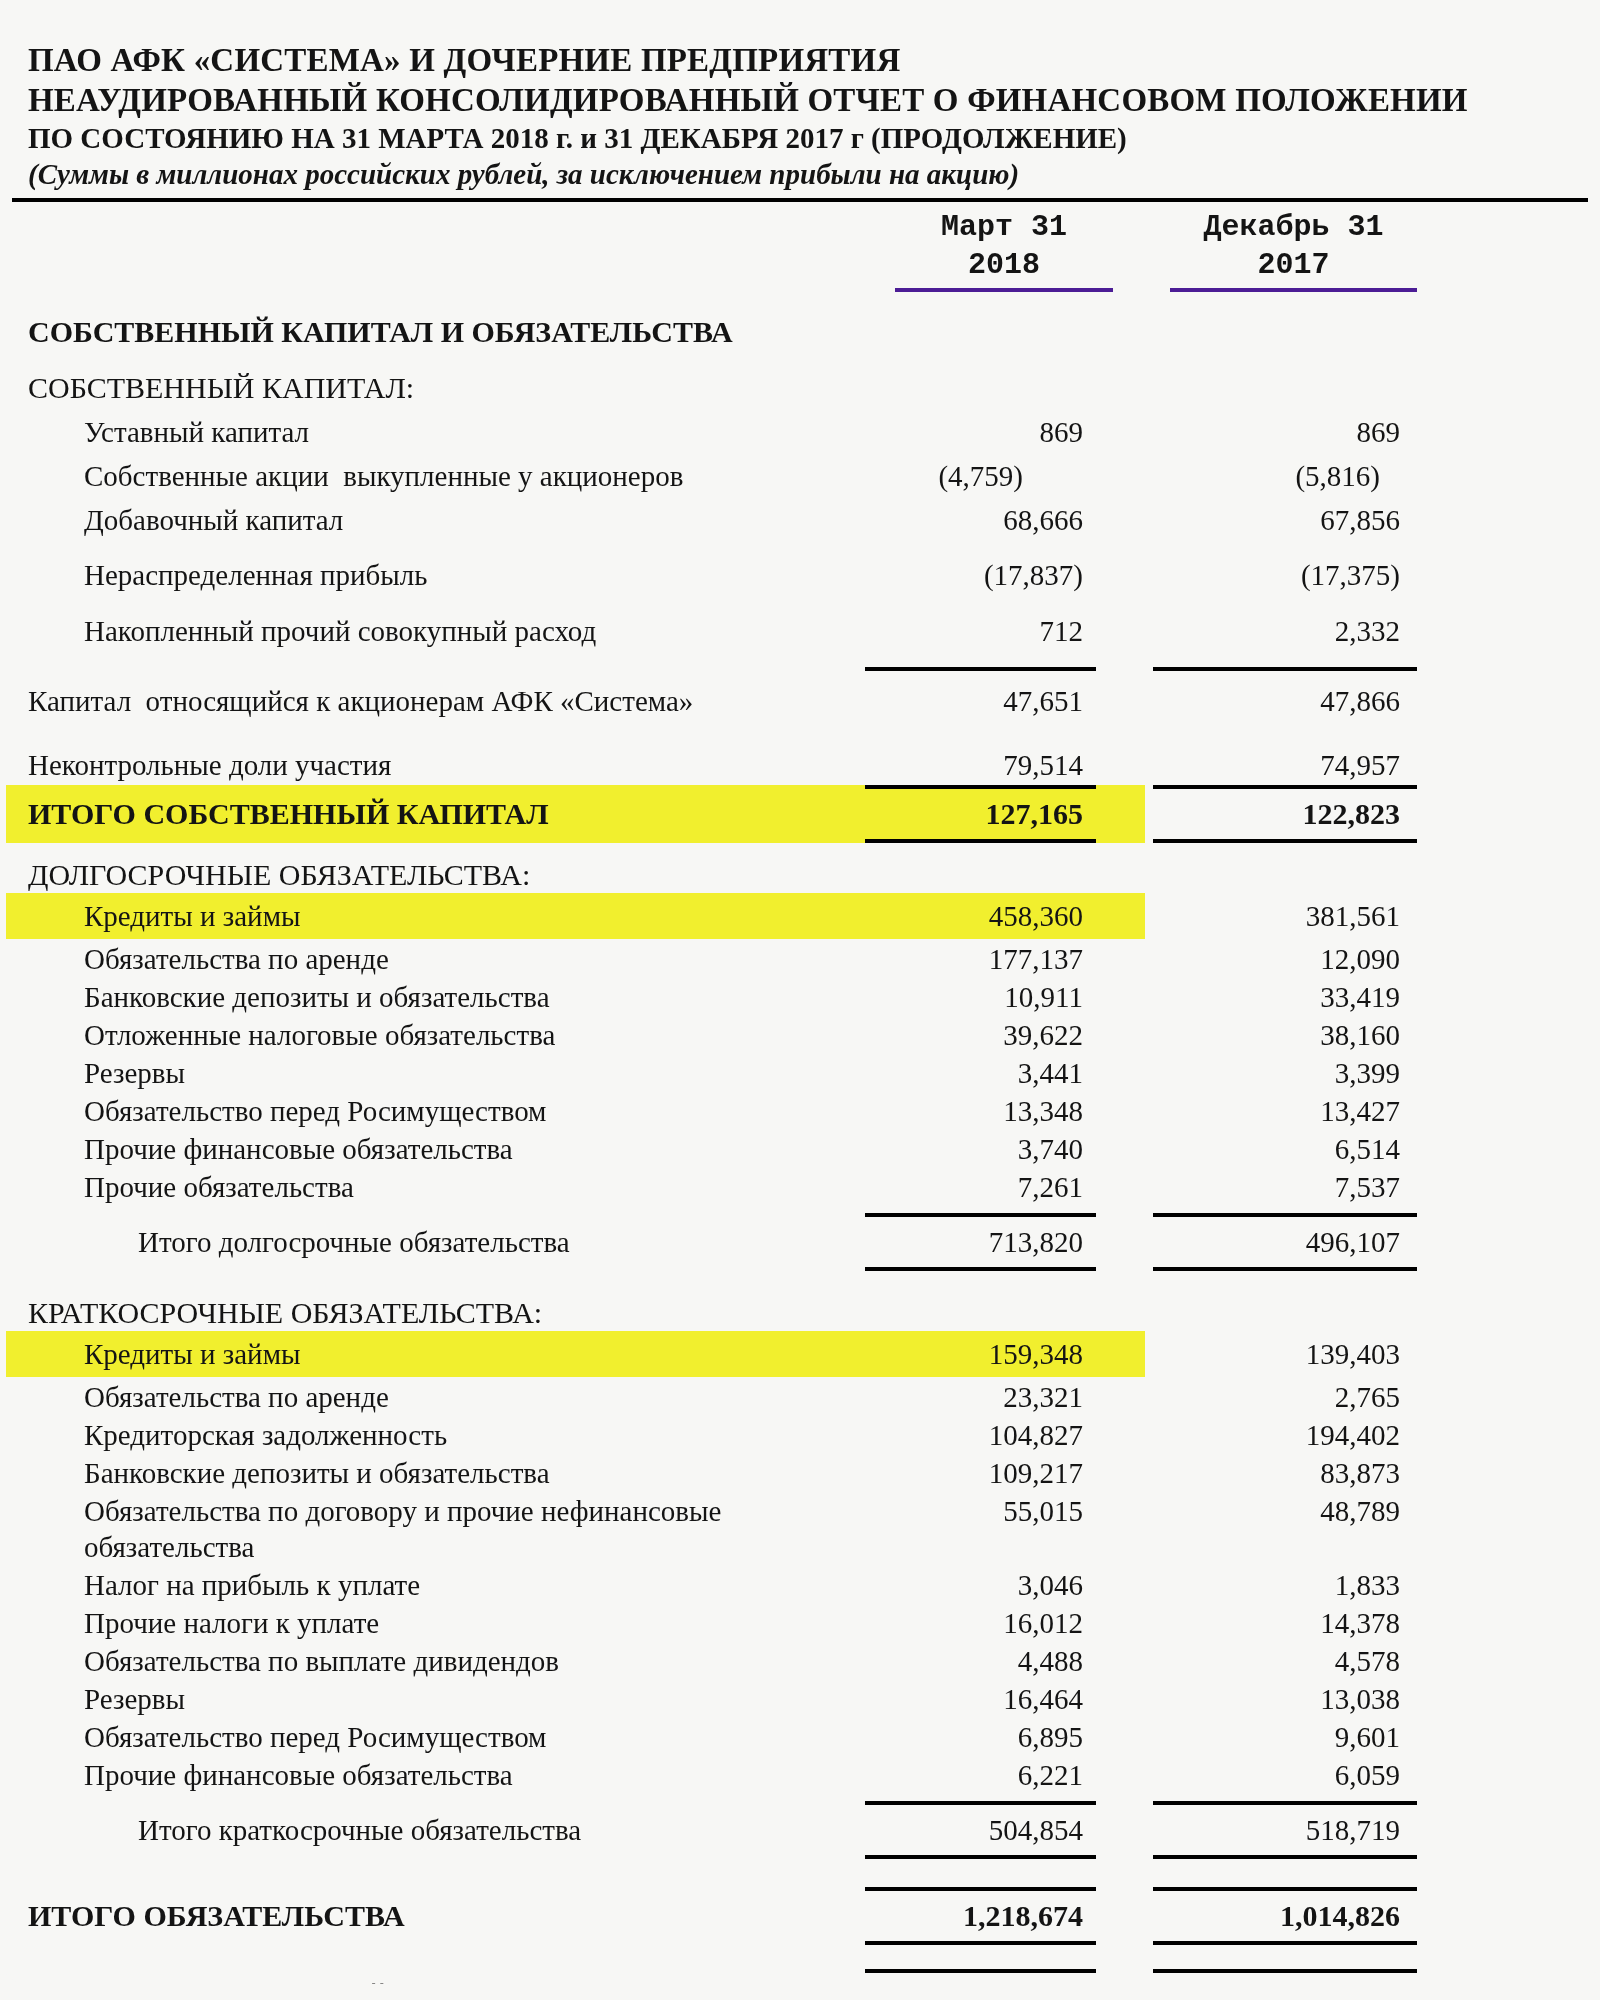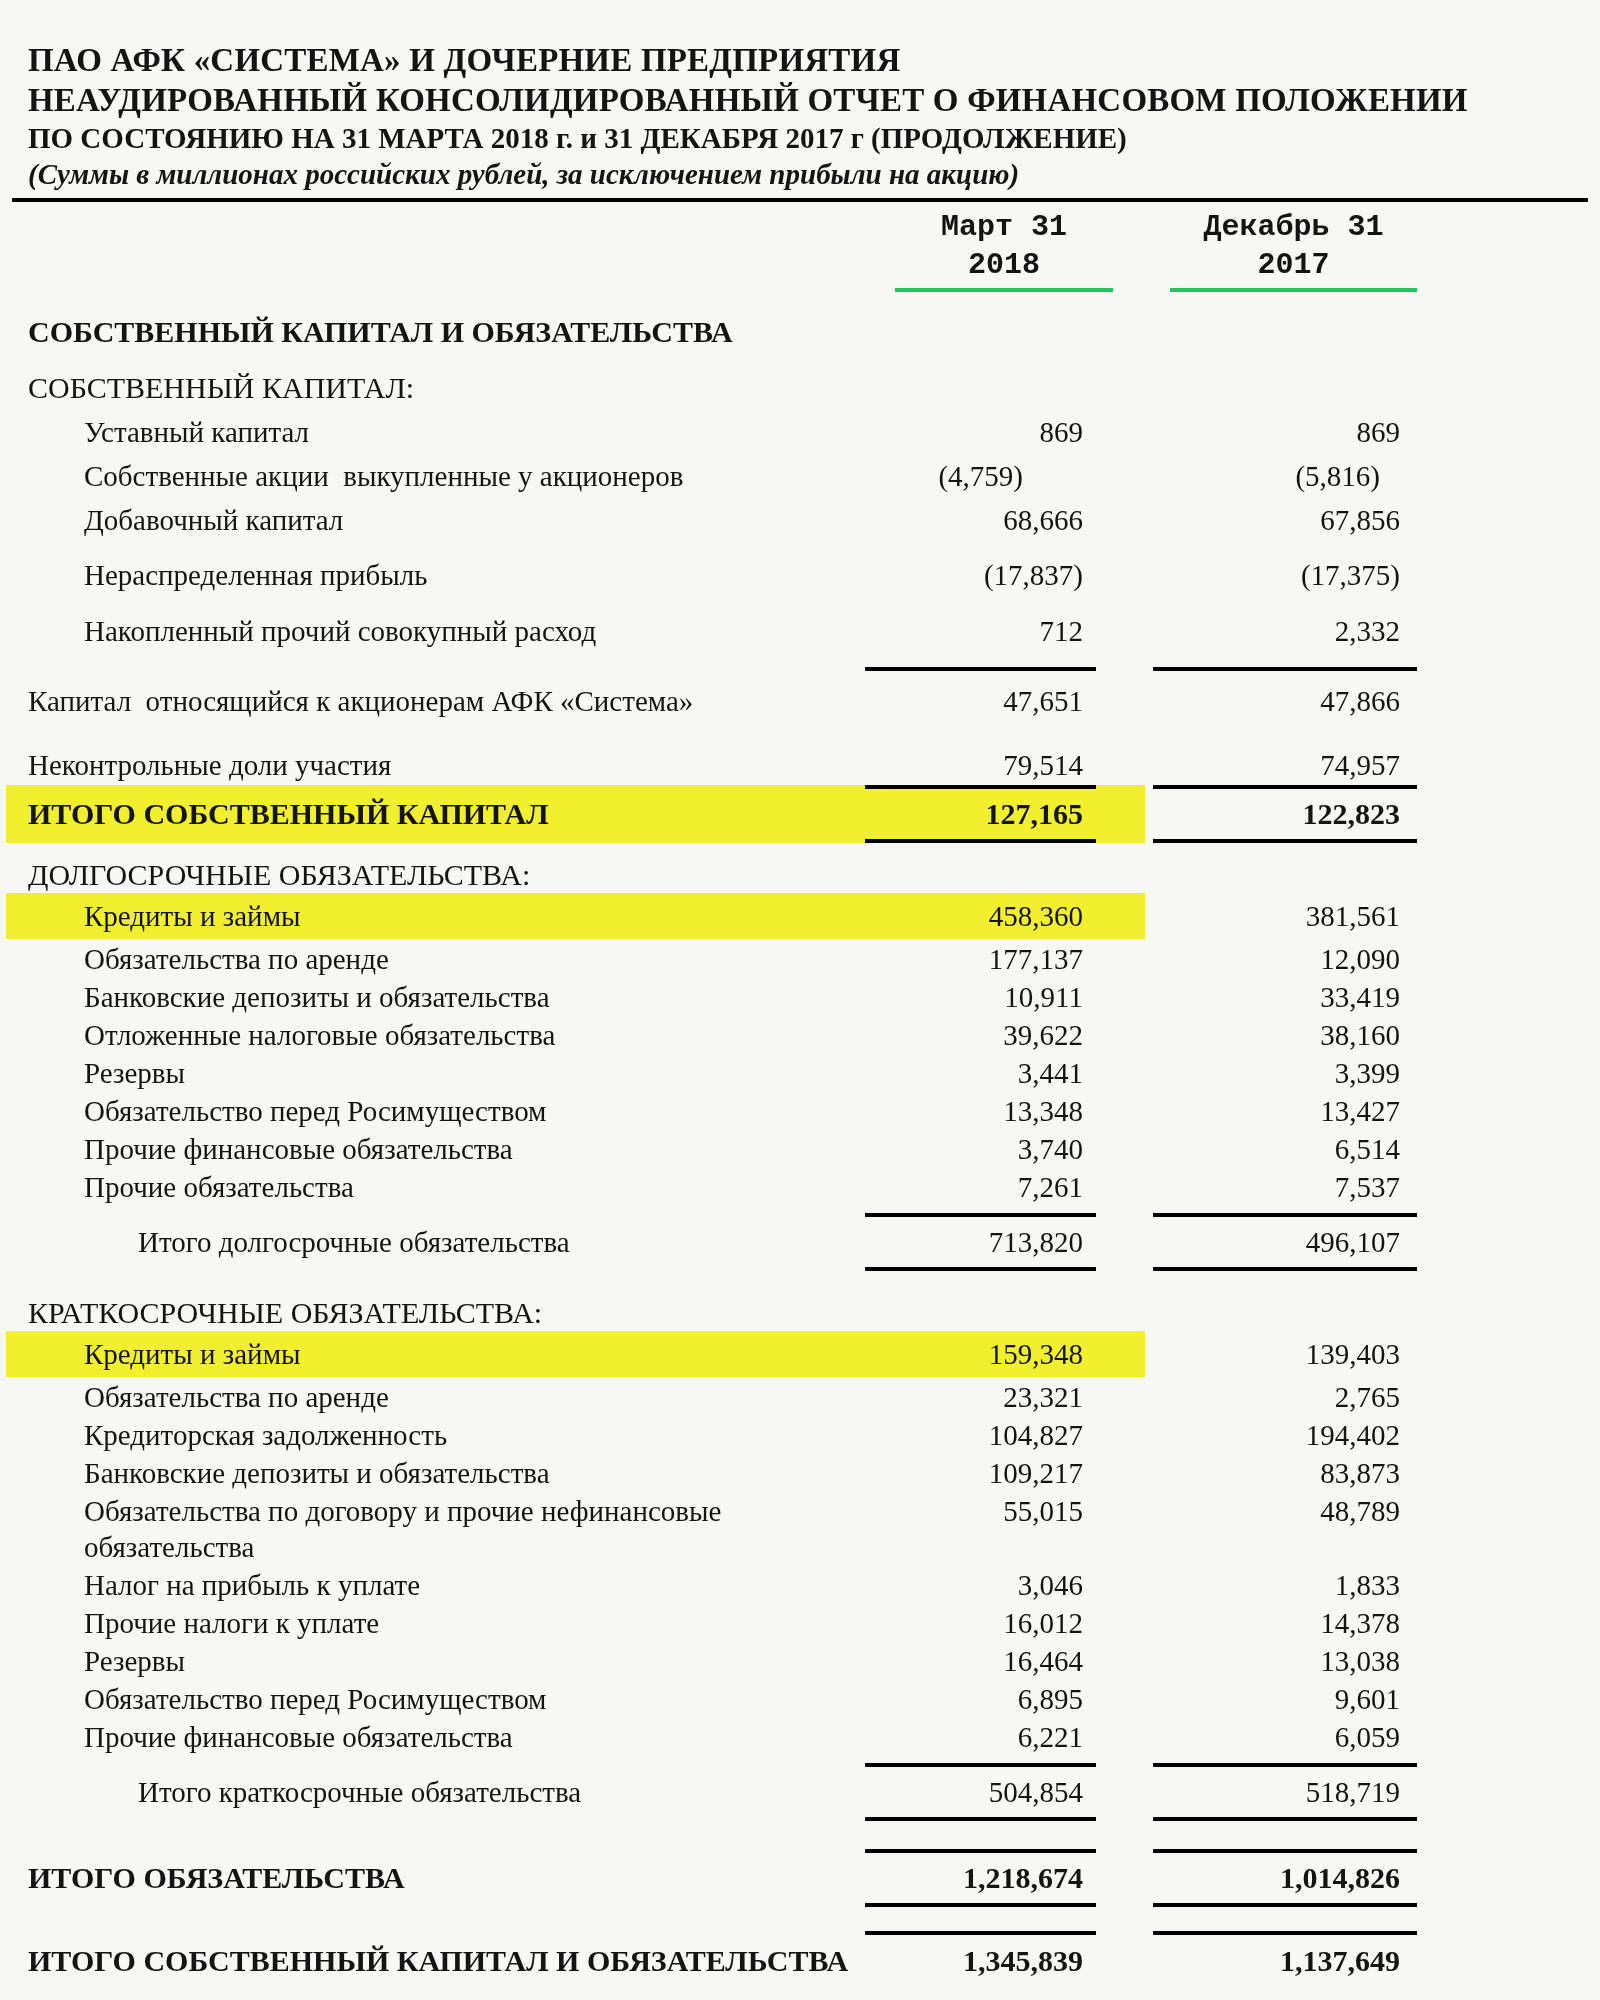--- a/index.html
+++ b/index.html
@@ -26,21 +26,21 @@
   .c1{width:218px;}
   .c2{width:247px;}
   .gap{width:57px;flex:0 0 auto;}
   .rmargin{width:183px;flex:0 0 auto;}
   .val{text-align:right;}
   .c1.val{padding-right:13px;}
   .c2.val{padding-right:17px;}
   
   .col-head{margin-top:6px;}
   .hcell{text-align:center;font-weight:bold;font-size:30px;line-height:38px;font-family:Liberation Mono, monospace;}
-  .hcell .yr{border-bottom:4px solid #22c55e;padding-bottom:4px;}
+  .hcell .yr{border-bottom:4px solid #4c1d95;padding-bottom:4px;}
   
   .k-section{font-weight:bold;font-size:30px;}
   .k-subsection{font-size:30px;}
   .k-total{font-weight:bold;font-size:30px;}
   .k-item .label{padding-left:56px;}
   .k-subtotal .label{padding-left:110px;}
   
   .rule-top .val{border-top:4px solid #000;padding-top:12px;}
   .rule-top .label{padding-top:16px;}
   .rule-tb .val{border-top:4px solid #000;border-bottom:4px solid #000;padding-top:7px;padding-bottom:7px;}
@@ -270,20 +270,27 @@
       <div class="rmargin"></div>
     </div>
       <div class="row k-item" style="margin-top: 2px;">
       <div class="label">Прочие налоги к уплате</div>
       <div class="cell c1 val">16,012</div>
       <div class="gap"></div>
       <div class="cell c2 val">14,378</div>
       <div class="rmargin"></div>
     </div>
       <div class="row k-item" style="margin-top: 2px;">
+      <div class="label">Обязательства по выплате дивидендов</div>
+      <div class="cell c1 val">4,488</div>
+      <div class="gap"></div>
+      <div class="cell c2 val">4,578</div>
+      <div class="rmargin"></div>
+    </div>
+      <div class="row k-item" style="margin-top: 2px;">
       <div class="label">Резервы</div>
       <div class="cell c1 val">16,464</div>
       <div class="gap"></div>
       <div class="cell c2 val">13,038</div>
       <div class="rmargin"></div>
     </div>
       <div class="row k-item" style="margin-top: 2px;">
       <div class="label">Обязательство перед Росимуществом</div>
       <div class="cell c1 val">6,895</div>
       <div class="gap"></div>

